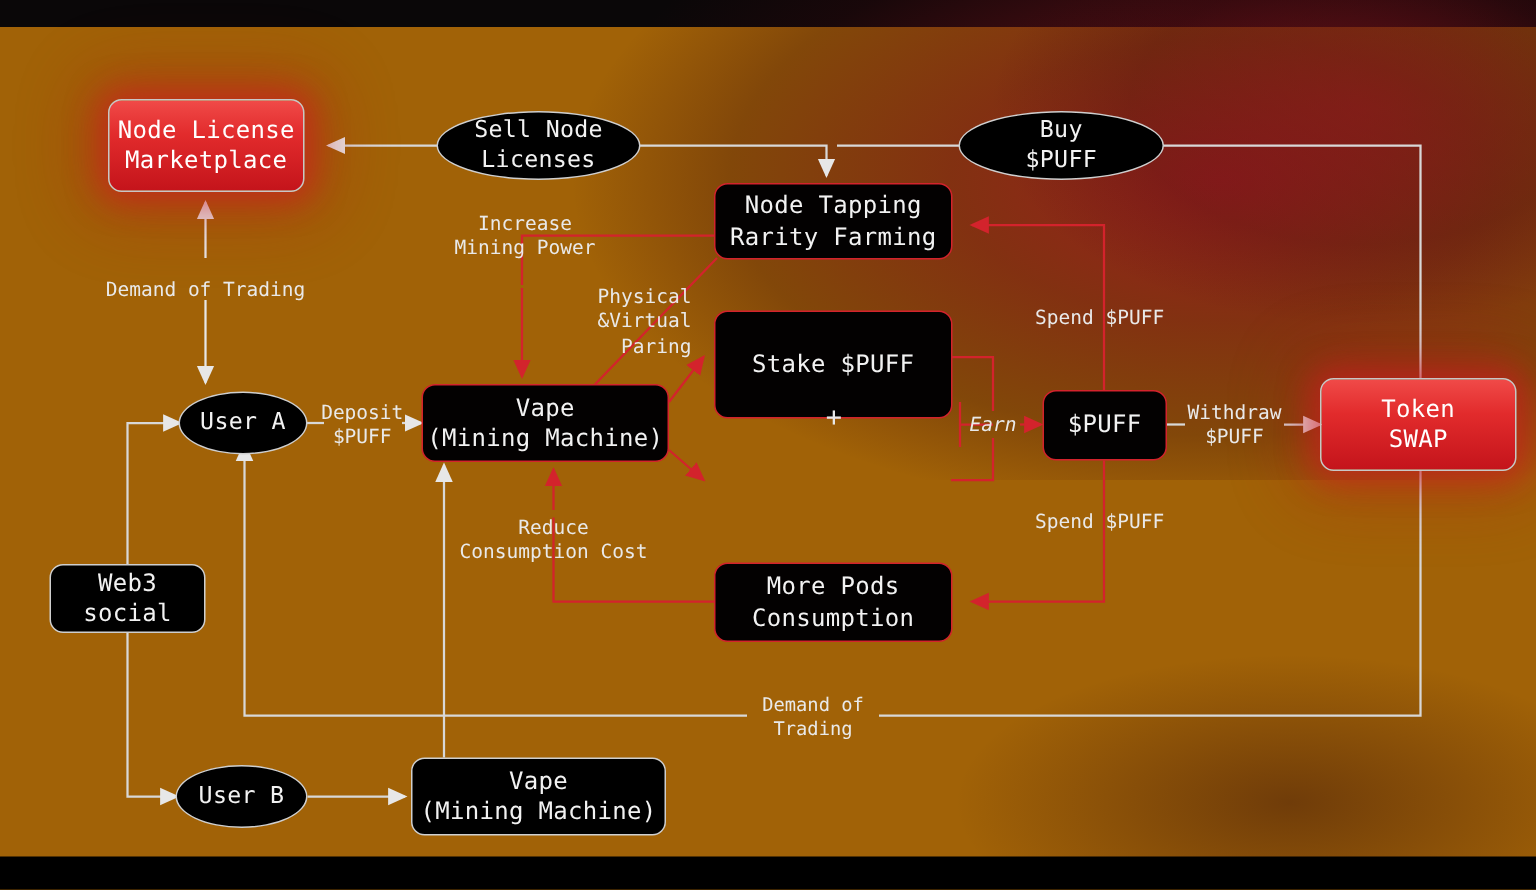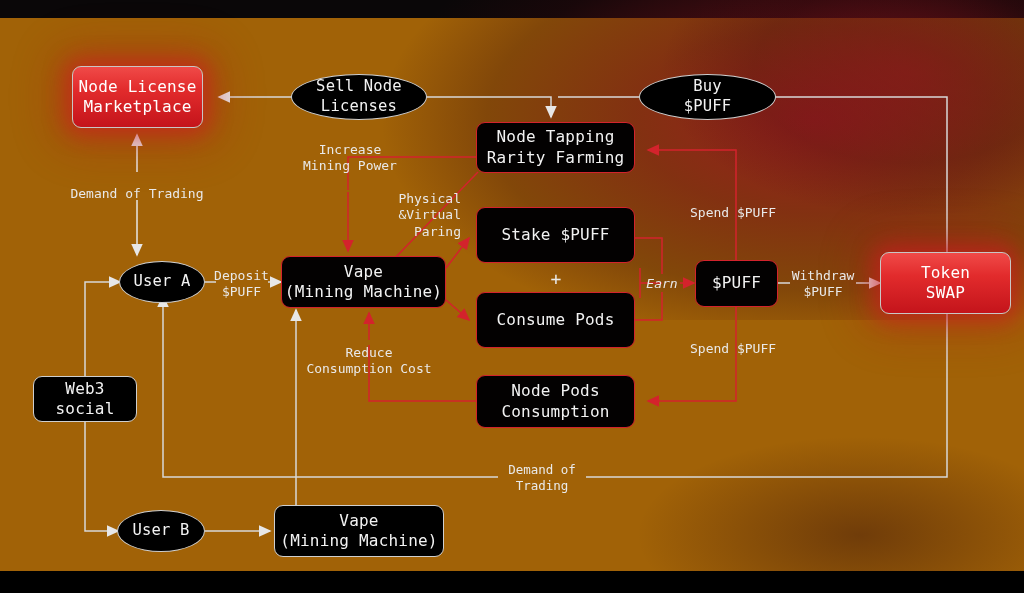--- a/index.html
+++ b/index.html
@@ -165,25 +165,24 @@
 
   <div class="node box box-w" style="left:33px;  top:376px; width:104px; height:46px;">Web3
 social</div>
 
   <div class="node box box-r" style="left:281px; top:256px; width:165px; height:52px;">Vape
 (Mining Machine)</div>
 
   <div class="node box box-w" style="left:274px; top:505px; width:170px; height:52px;">Vape
 (Mining Machine)</div>
 
-  <div class="node box box-r" style="left:476px; top:207px; width:159px; height:56px;">Stake $PUFF</div>
-
-  <div class="node box box-r" style="left:476px; top:292px; width:159px; height:56px;">Consume Pods</div>
-
-  <div class="node box box-r" style="left:476px; top:375px; width:159px; height:53px;">Node Pods
+  <div class="node box box-r" style="left:476px; top:207px; width:159px; height:72px;">Stake $PUFF</div>
+
+
+  <div class="node box box-r" style="left:476px; top:375px; width:159px; height:53px;">More Pods
 Consumption</div>
 
   <div class="node box box-r" style="left:695px; top:260px; width:83px;  height:47px;">$PUFF</div>
 
   <div class="node box box-glow" style="left:880px; top:252px; width:131px; height:62px;">Token
 SWAP</div>
 
   <div class="lbl" style="left:526px; top:268px; width:60px; font-size:18px;">+</div>
 
   <div class="lbl" style="left:52px;  top:186px; width:170px;">Demand of Trading</div>

